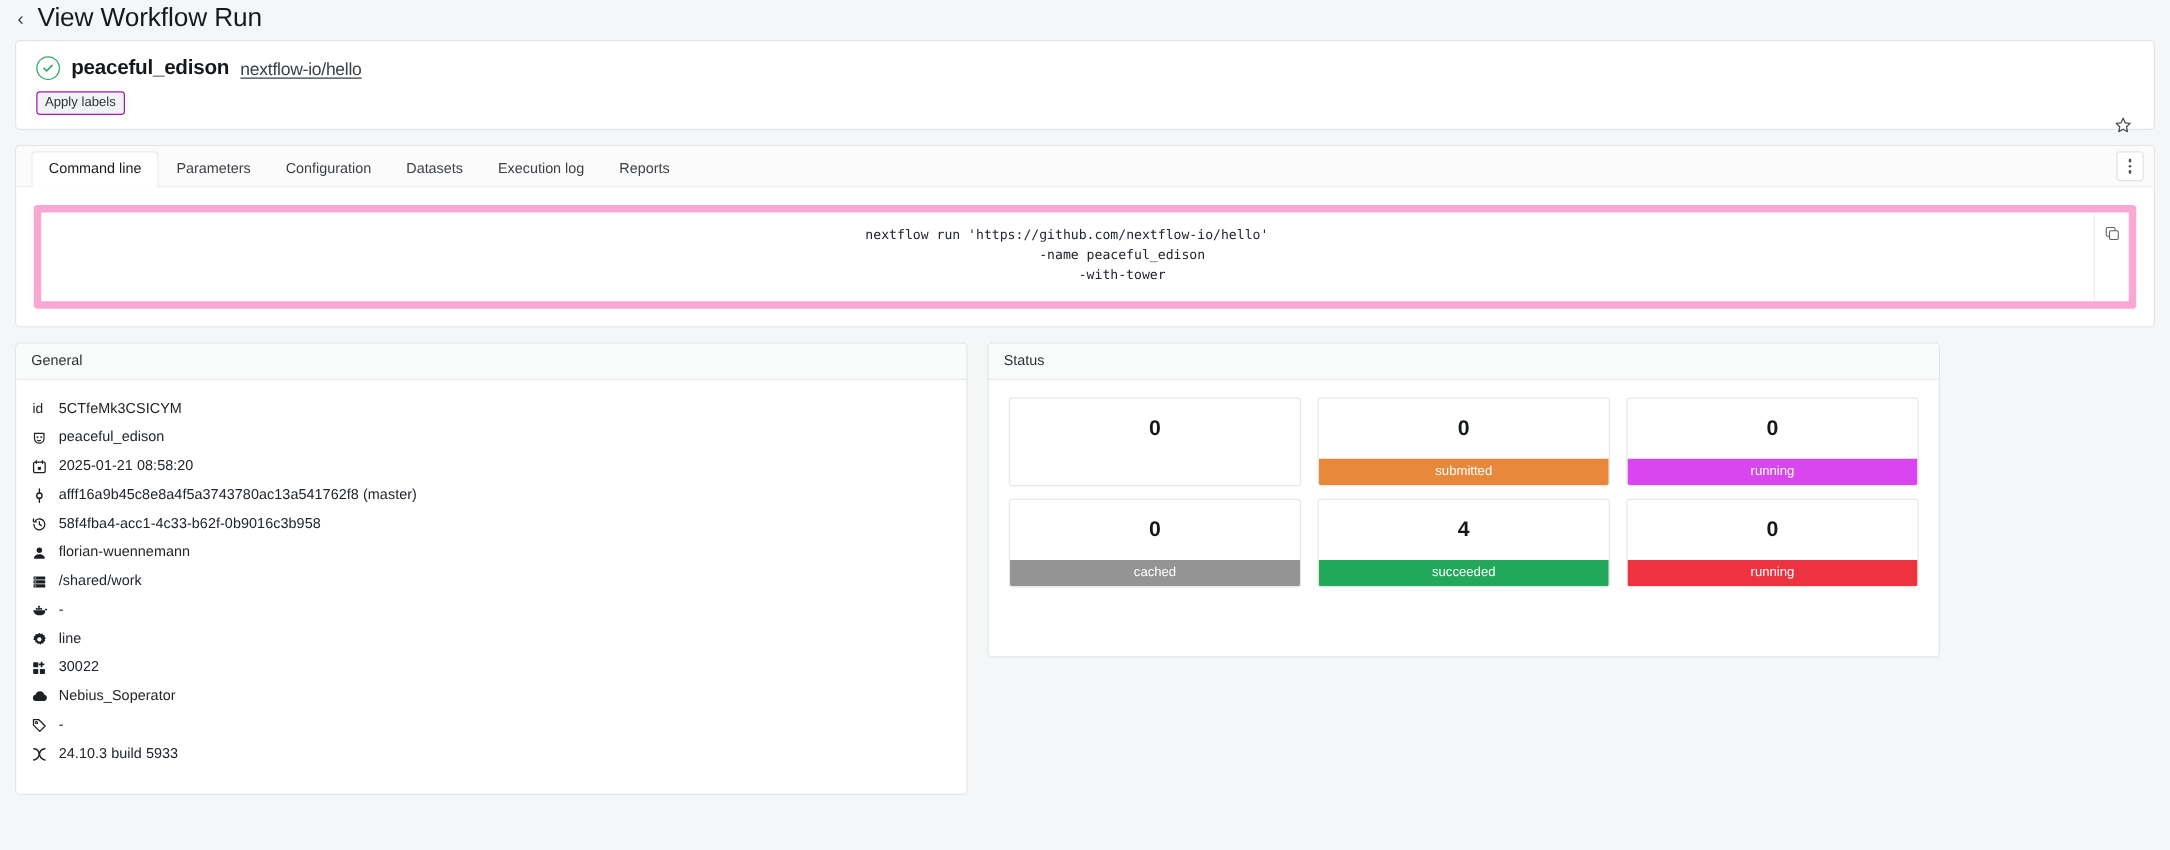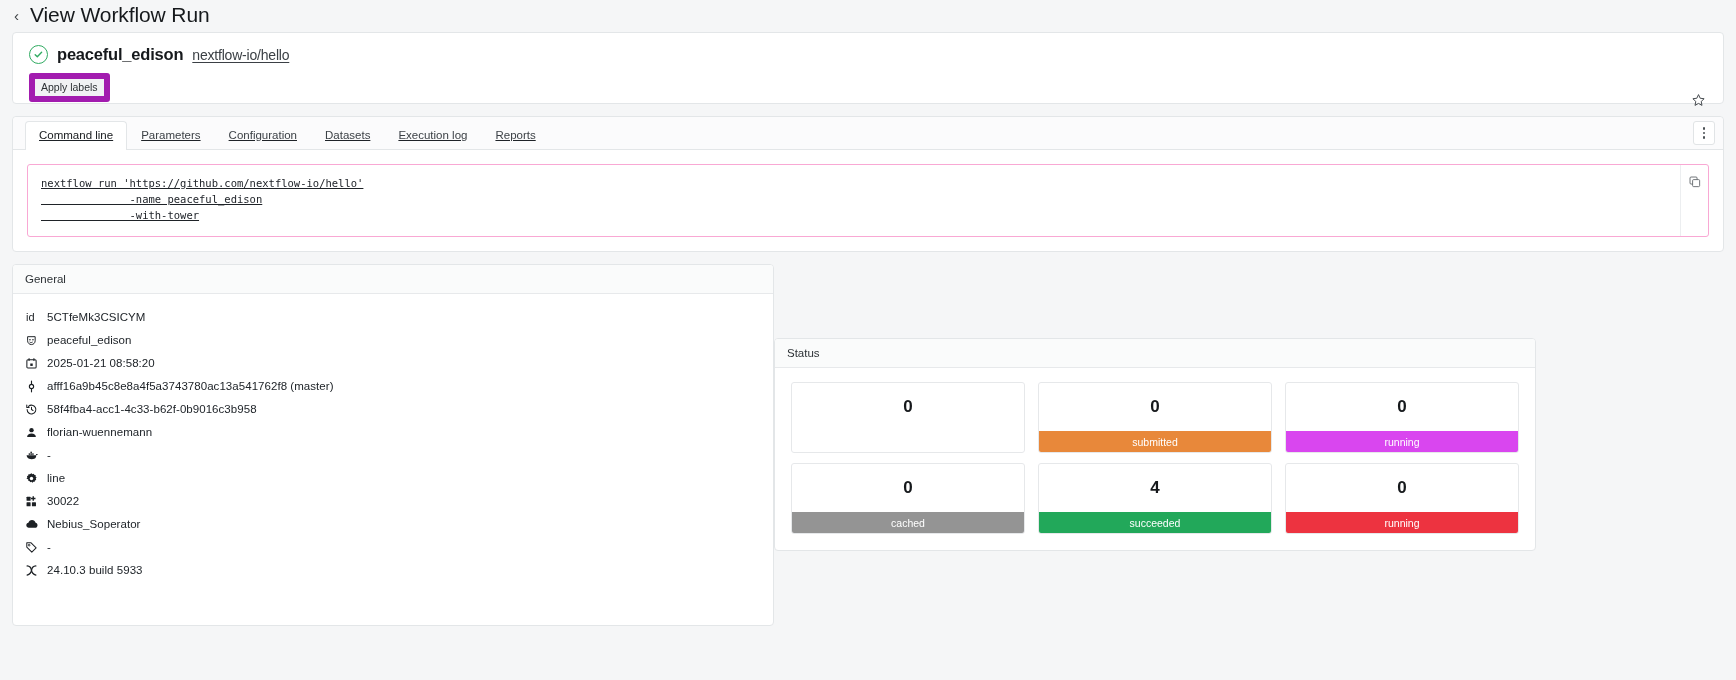--- a/index.html
+++ b/index.html
@@ -49,37 +49,36 @@
   .run-name { font-size: 16.5px; font-weight: 700; color: #16191c; letter-spacing: -0.2px; }
   .repo-link {
     font-size: 14px; color: #3b4045; text-decoration: underline;
     text-underline-offset: 2px; cursor: pointer; letter-spacing: -0.2px;
   }
   .apply-labels {
     margin-top: 9px;
     display: inline-block;
     font-size: 10.5px; color: #2d3135;
     background: #f1f2f4;
-    border: 6px solid #a21caf;
+    border: 1px solid #a21caf;
     border-radius: 3px;
     padding: 2px 6px 3px 6px;
     cursor: pointer;
   }
   .star-btn {
     position: absolute; top: 56px; right: 14px;
     width: 22px; height: 22px; cursor: pointer;
     display: flex; align-items: center; justify-content: center;
   }
 
   
   .tabs-card {
     margin: 12px 12px 0 12px;
     position: relative;
     padding-bottom: 14px;
-    text-decoration: underline;
   }
   .tabs-row {
     display: flex; align-items: flex-end;
     height: 33px;
     border-bottom: 1px solid #e3e6e8;
     padding-left: 12px;
     background: #fbfbfc;
     border-radius: 4px 4px 0 0;
     position: relative;
   }
@@ -104,26 +103,27 @@
     width: 22px; height: 24px;
     border: 1px solid #e1e4e6; border-radius: 3px;
     background: #fff;
     display: flex; flex-direction: column; align-items: center; justify-content: center;
     gap: 2px; cursor: pointer;
   }
   .tabs-kebab i { width: 2.5px; height: 2.5px; border-radius: 50%; background: #4b5055; display: block; }
 
   .cmd-box {
     margin: 14px 14px 0 14px;
-    border: 1px solid #f9a8d4;
+    border: 6px solid #f9a8d4;
     border-radius: 3px;
     background: #ffffff;
     min-height: 63px;
     position: relative;
     display: flex;
+    text-align: center;
   }
   .cmd-text {
     flex: 1;
     padding: 11px 14px 12px 13px;
     font-family: "DejaVu Sans Mono", "Liberation Mono", monospace;
     font-size: 10.5px;
     line-height: 1.52;
     color: #20242a;
     white-space: pre;
   }
@@ -131,32 +131,32 @@
     width: 28px;
     border-left: 1px solid #eceef0;
     display: flex; align-items: flex-start; justify-content: center;
     padding-top: 11px;
     cursor: pointer;
   }
 
   
   .lower {
     display: flex;
-    gap: 0;
+    gap: 16px;
     margin: 12px 12px 0 12px;
-    align-items: center;
+    align-items: flex-start;
   }
   .panel {
     background: #ffffff;
     border: 1px solid #e3e6e8;
     border-radius: 4px;
     overflow: hidden;
   }
   .panel-general { width: 762px; height: 362px; }
-  .panel-status  { width: 762px; height: 213px; }
+  .panel-status  { width: 762px; height: 252px; }
   .panel-head {
     height: 29px;
     background: #fafbfb;
     border-bottom: 1px solid #e7e9eb;
     display: flex; align-items: center;
     padding: 0 12px;
     font-size: 11.5px; color: #2c3135;
   }
   .panel-body { padding: 12px 0 0 0; }
 
@@ -312,20 +312,33 @@
         <div class="gen-row">
           <span class="gen-icon">
             <svg width="13" height="13" viewBox="0 0 16 16">
                 <circle cx="8" cy="5.1" r="2.7" fill="#1d2125"></circle>
                 <path d="M2.6 13.6c0-2.8 2.4-4.4 5.4-4.4s5.4 1.6 5.4 4.4z" fill="#1d2125"></path>
               </svg>
           </span>
           <span class="gen-val">florian-wuennemann</span>
         </div>
 
+        <div class="gen-row">
+          <span class="gen-icon">
+            <svg width="13" height="13" viewBox="0 0 16 16">
+                <rect x="2.2" y="2.6" width="11.6" height="3.1" rx="0.6" fill="#1d2125"></rect>
+                <rect x="2.2" y="6.5" width="11.6" height="3.1" rx="0.6" fill="#1d2125"></rect>
+                <rect x="2.2" y="10.4" width="11.6" height="3.1" rx="0.6" fill="#1d2125"></rect>
+                <rect x="3.3" y="3.7" width="1.5" height="0.9" fill="#fff"></rect>
+                <rect x="3.3" y="7.6" width="1.5" height="0.9" fill="#fff"></rect>
+                <rect x="3.3" y="11.5" width="1.5" height="0.9" fill="#fff"></rect>
+              </svg>
+          </span>
+          <span class="gen-val">/shared/work</span>
+        </div>
 
         <div class="gen-row">
           <span class="gen-icon">
             <svg width="14" height="14" viewBox="0 0 16 16">
                 <rect x="4.2" y="6.1" width="1.7" height="1.7" fill="#1d2125"></rect>
                 <rect x="6.2" y="6.1" width="1.7" height="1.7" fill="#1d2125"></rect>
                 <rect x="8.2" y="6.1" width="1.7" height="1.7" fill="#1d2125"></rect>
                 <rect x="6.2" y="4.2" width="1.7" height="1.7" fill="#1d2125"></rect>
                 <path d="M1.8 8.2h10.9c.4 1.6-.3 3.3-2.1 4.1-1.5.7-4.1.8-5.9 0-1.5-.7-2.6-2-2.9-4.1z" fill="#1d2125"></path>
                 <path d="M12.4 7.2c.8-.6 1.7-.5 2.2 0-.2.8-.9 1.2-1.7 1.1" fill="#1d2125"></path>

